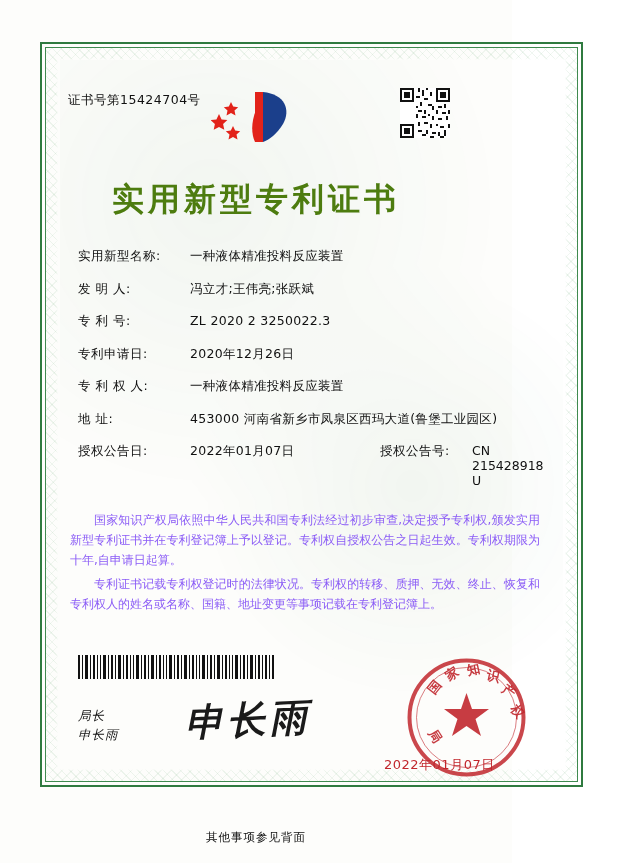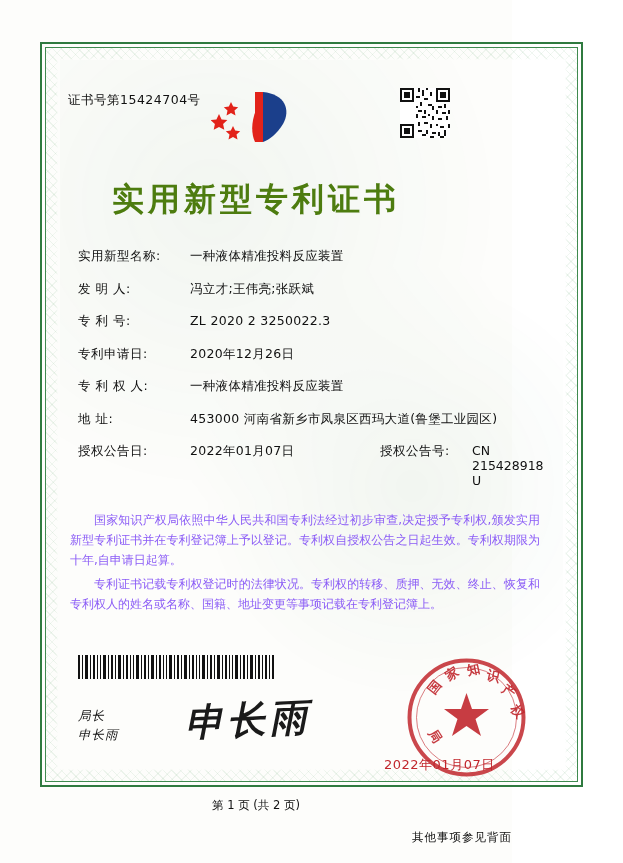--- a/index.html
+++ b/index.html
@@ -216,21 +216,21 @@
     top: 798px;
     text-align: center;
     font-size: 11.5px;
     color: #111;
   }
   .footer-note {
     position: absolute;
     left: 0;
     right: 0;
     top: 830px;
-    text-align: right;
+    text-align: center;
     font-size: 11.5px;
     color: #111;
     letter-spacing: 1px;
   }
 </style>
 </head>
 <body>
 
 <div class="page">
 
@@ -436,16 +436,15 @@
         <text x="82" y="24" transform="rotate(12 82 24)">识</text>
         <text x="97" y="36" transform="rotate(34 97 36)">产</text>
         <text x="106" y="54" transform="rotate(52 106 54)">权</text>
         <text x="24" y="78" transform="rotate(58 24 78)">局</text>
       </g>
     </svg>
   </div>
 
   <div class="seal-date">2022年01月07日</div>
 
-  <div class="page-num">第 1 页 (共 2 页)</div>
   <div class="footer-note">其他事项参见背面</div>
 
 </div>
 
 </body></html>

